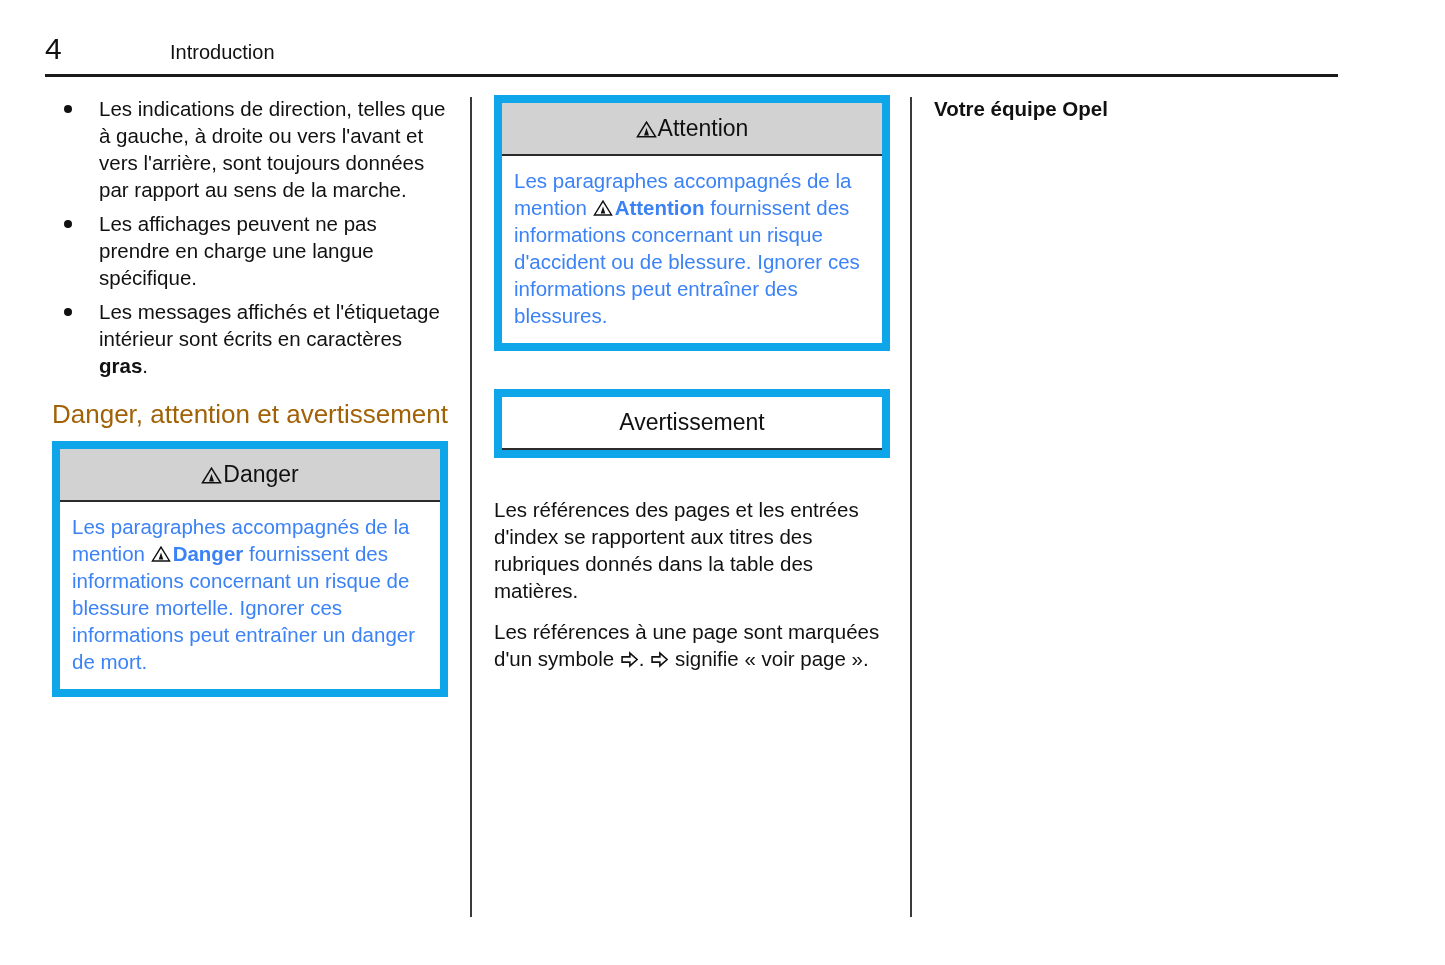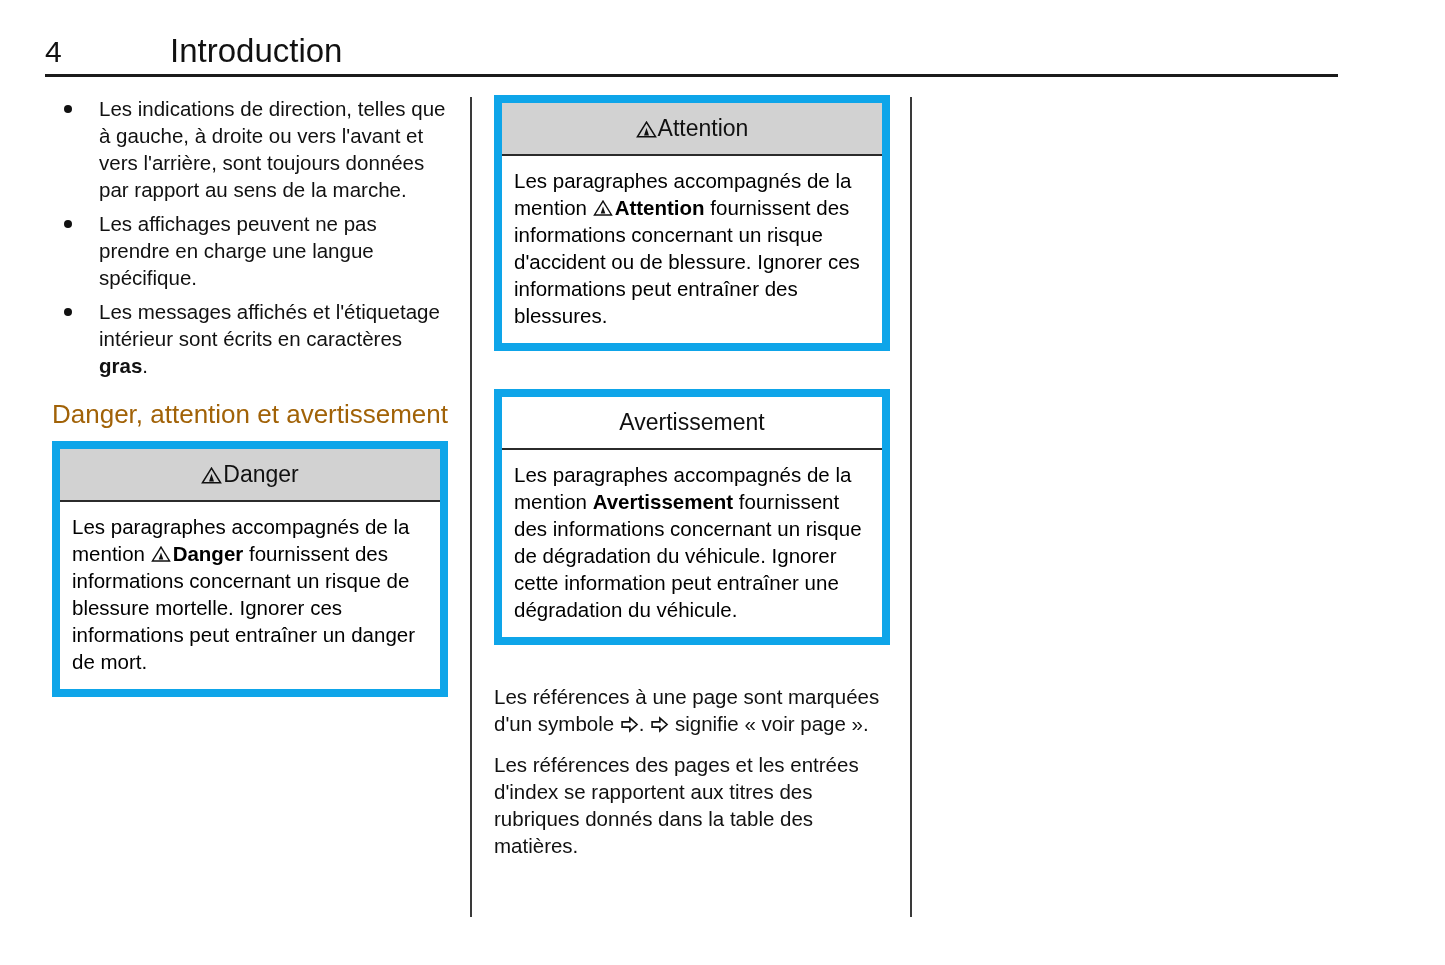--- a/index.html
+++ b/index.html
@@ -35,21 +35,21 @@
   }
   .page-number {
     font-size: 30px;
     font-weight: 400;
     line-height: 1;
     width: 125px;
     flex: 0 0 125px;
     color: #111;
   }
   .page-title {
-    font-size: 33px;
+    font-size: 20px;
     font-weight: 400;
     line-height: 1;
     color: #111;
   }
   .header-rule {
     position: absolute;
     left: 45px;
     top: 74px;
     width: 1293px;
     height: 3px;
@@ -142,21 +142,21 @@
     border-bottom: 2px solid #2b2b2b;
     font-weight: 400;
     color: #111;
   }
   .notice-head.shaded { background: #d2d2d2; }
   .notice-head.plain  { background: #ffffff; }
   .notice-body {
     padding: 11px 12px 14px 12px;
     font-size: 20.5px;
     line-height: 27px;
-    color: #000000;
+    color: #3b82f6;
   }
 
   
   .warn-tri {
     display: inline-block;
     vertical-align: -2px;
     width: 21px;
     height: 17px;
     margin-right: 1px;
   }
@@ -256,43 +256,41 @@
               <path d="M11 7.2 L13.6 15.3 L8.4 15.3 Z" fill="#111"></path>
             </svg>
           </span><span class="bold">Attention</span></span><span> fournissent des informations concernant un risque d'accident ou de blessure. Ignorer ces informations peut entraîner des blessures.</span>
         </div>
       </div>
 
       <div class="notice-box">
         <div class="notice-head plain">
           <span>Avertissement</span>
         </div>
-        <div class="notice-body">
-          <span>Les paragraphes accompagnés de la mention </span><span class="bold">Avertissement</span><span> fournissent des informations concernant un risque de dégradation du véhicule. Ignorer cette information peut entraîner une dégradation du véhicule.</span>
-        </div>
       </div>
 
+
+      <p class="body-text">Les références des pages et les entrées d'index se rapportent aux titres des rubriques donnés dans la table des matières.</p>
 
       <p class="body-text">
         <span>Les références à une page sont marquées d'un symbole </span><span class="arrow-hollow">
           <svg viewBox="0 0 20 20" width="19" height="19" aria-hidden="true">
             <path d="M2.2 7.2 L10.4 7.2 L10.4 3.2 L18.0 10.0 L10.4 16.8 L10.4 12.8 L2.2 12.8 Z" fill="none" stroke="#111" stroke-width="1.7" stroke-linejoin="miter"></path>
           </svg>
         </span><span>. </span><span class="arrow-hollow">
           <svg viewBox="0 0 20 20" width="19" height="19" aria-hidden="true">
             <path d="M2.2 7.2 L10.4 7.2 L10.4 3.2 L18.0 10.0 L10.4 16.8 L10.4 12.8 L2.2 12.8 Z" fill="none" stroke="#111" stroke-width="1.7" stroke-linejoin="miter"></path>
           </svg>
         </span><span> signifie « voir page ».</span>
       </p>
 
-      <p class="body-text">Les références des pages et les entrées d'index se rapportent aux titres des rubriques donnés dans la table des matières.</p>
-
     </div>
 
     <div class="col col-3">
 
 
 
+      <p class="body-text bold">Votre équipe Opel</p>
 
     </div>
 
   </div>
 </div>
 
 </body></html>

